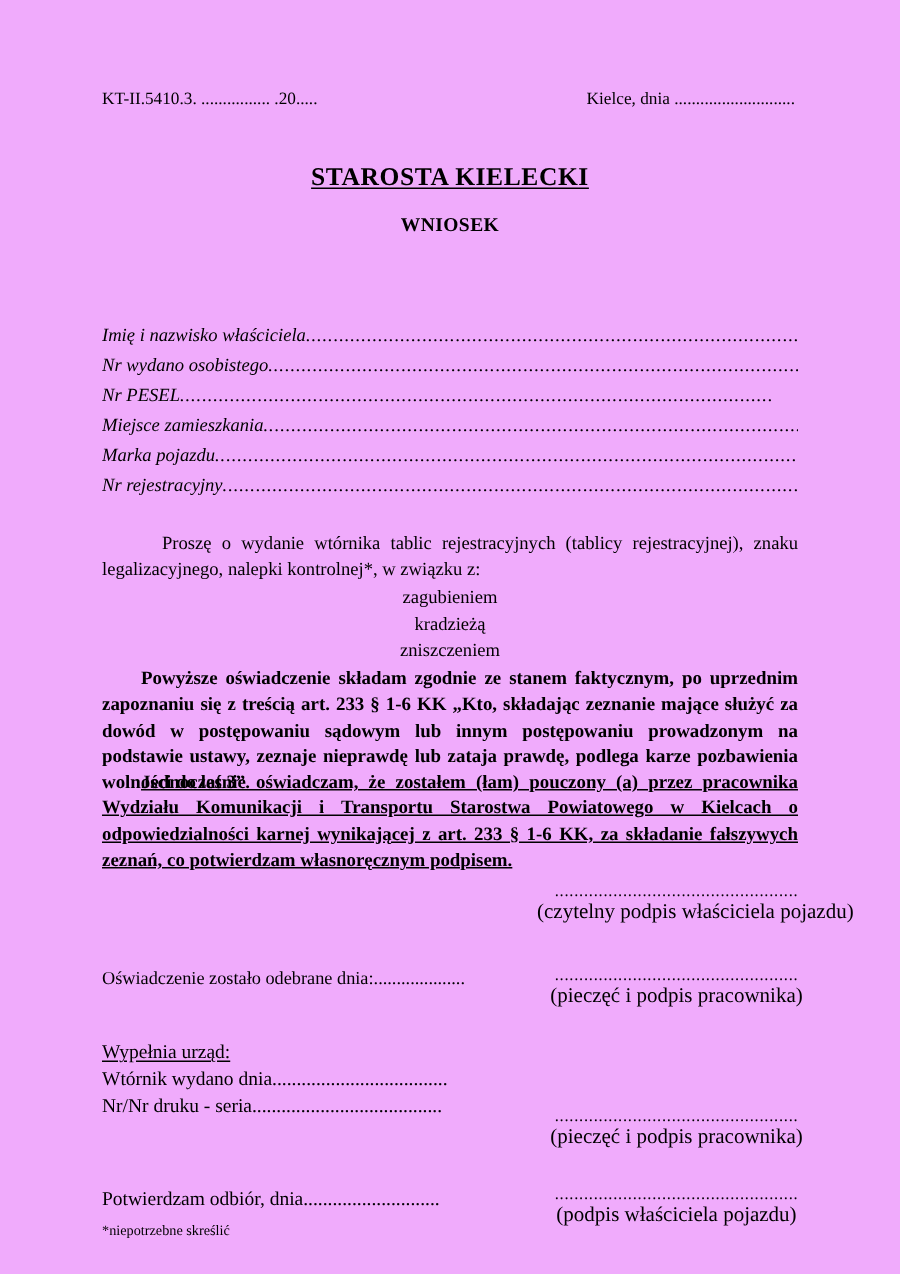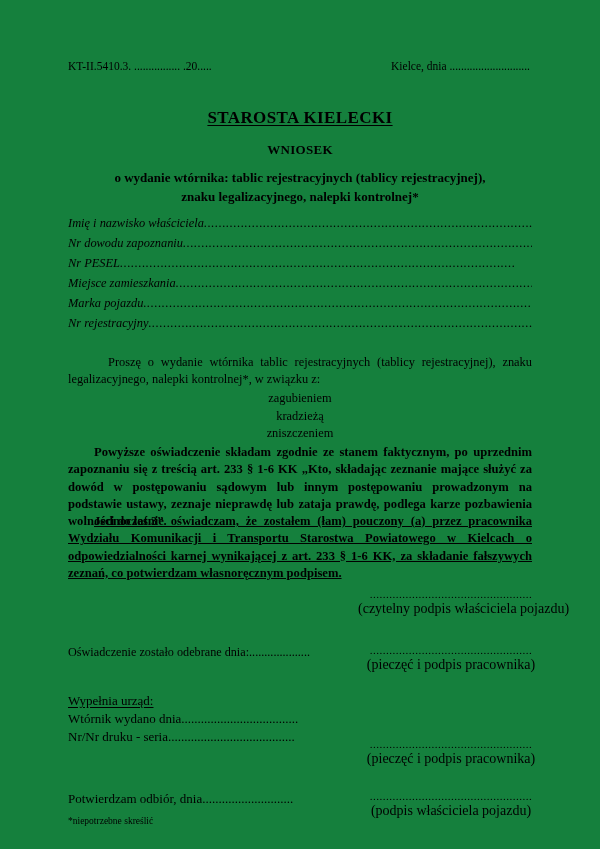--- a/index.html
+++ b/index.html
@@ -8,21 +8,21 @@
     background: #ffffff;
   }
   body {
     font-family: "Liberation Serif", "DejaVu Serif", serif;
     color: #000000;
   }
   .page {
     position: relative;
     width: 600px;
     height: 849px;
-    background: #15803d;
+    background: #f0abfc;
     overflow: hidden;
     box-sizing: border-box;
   }
   .sheet {
     position: absolute;
     left: 68px;
     top: 0;
     width: 464px;
     height: 849px;
   }
@@ -209,32 +209,28 @@
 
     <div class="header-row">
       <div class="header-left">KT-II.5410.3. ................ .20.....</div>
       <div class="header-right">Kielce, dnia ............................</div>
     </div>
 
     <div class="title-main">
       <span>STAROSTA KIELECKI</span>
     </div>
     <div class="title-sub">WNIOSEK</div>
-    <div class="title-desc">
-      <div>o wydanie wtórnika: tablic rejestracyjnych (tablicy rejestracyjnej),</div>
-      <div>znaku legalizacyjnego, nalepki kontrolnej*</div>
-    </div>
 
     <div class="fields">
       <div class="field-row">
         <span class="field-label">Imię i nazwisko właściciela</span>
         <span class="field-dots">...........................................................................................................</span>
       </div>
       <div class="field-row">
-        <span class="field-label">Nr dowodu zapoznaniu</span>
+        <span class="field-label">Nr wydano osobistego</span>
         <span class="field-dots">...........................................................................................................</span>
       </div>
       <div class="field-row">
         <span class="field-label">Nr PESEL</span>
         <span class="field-dots">...........................................................................................................</span>
       </div>
       <div class="field-row">
         <span class="field-label">Miejsce zamieszkania</span>
         <span class="field-dots">...........................................................................................................</span>
       </div>

